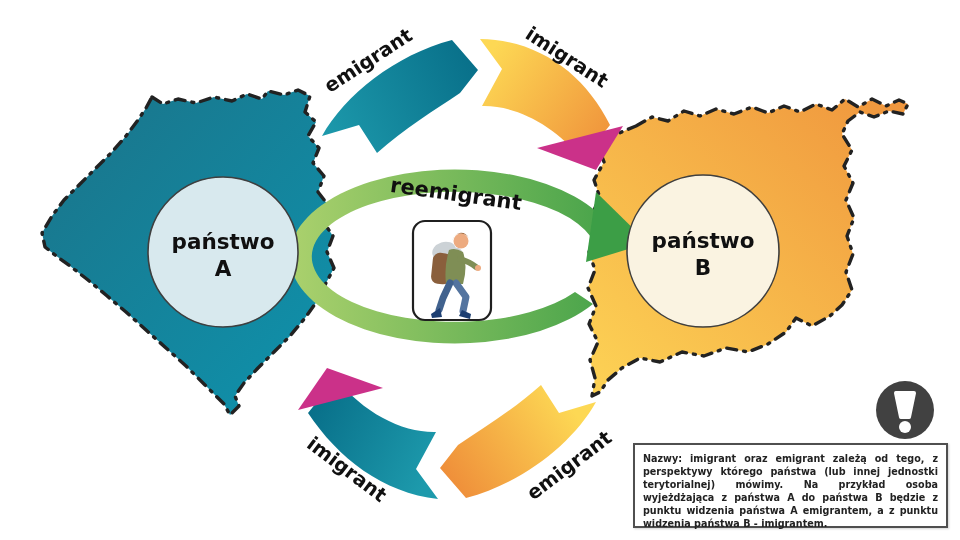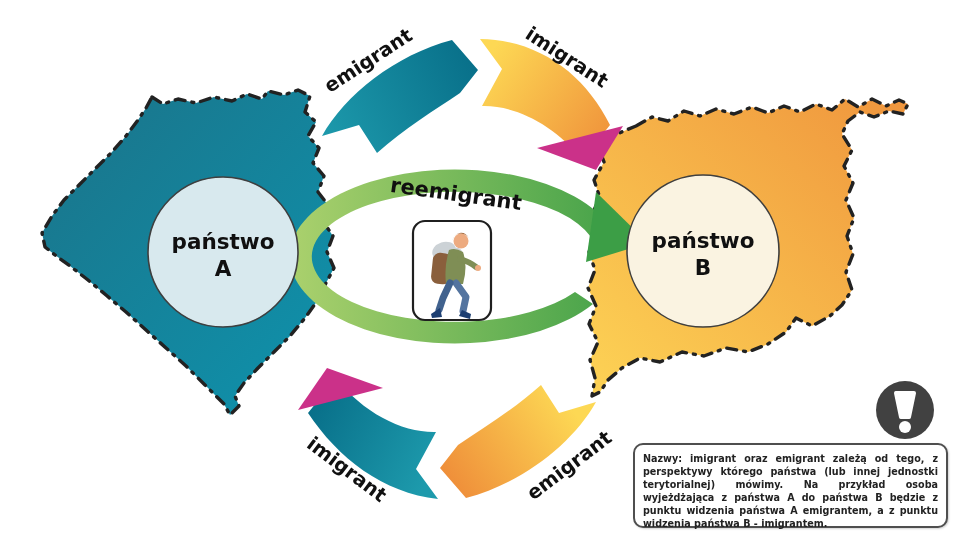--- a/index.html
+++ b/index.html
@@ -5,21 +5,21 @@
   html,body{margin:0;padding:0;background:#fff;}
   .stage{position:relative;width:960px;height:540px;background:#fff;overflow:hidden;
          font-family:"DejaVu Sans","Liberation Sans",sans-serif;}
   svg text{font-family:"DejaVu Sans","Liberation Sans",sans-serif;}
   .lbl{font-weight:bold;fill:#101010;text-anchor:middle;}
   .lbl-arrow{font-size:19.5px;}
   .lbl-reemigrant{font-size:21px;}
   .lbl-circle{font-size:21.5px;}
   .country{stroke:#222;stroke-width:3.4;stroke-dasharray:10 7 2 7;stroke-linecap:round;stroke-linejoin:round;}
   .note-box{position:absolute;left:633px;top:443px;width:315px;height:85px;background:#fff;
-            border:2px solid #4f4f4f;border-radius:10px;padding:7px 8px 5px 8px;box-sizing:border-box;
+            border:2px solid #4f4f4f;border-radius:0;padding:7px 8px 5px 8px;box-sizing:border-box;
             font-weight:bold;font-size:9.6px;line-height:1.36;color:#222;text-align:justify;
             box-shadow:1px 1px 2px rgba(0,0,0,.18);}
   .alert-icon{position:absolute;left:875px;top:380px;width:60px;height:60px;}
 </style>
 </head>
 <body>
 
 <div class="stage">
 
   <svg width="960" height="540" viewBox="0 0 960 540">

